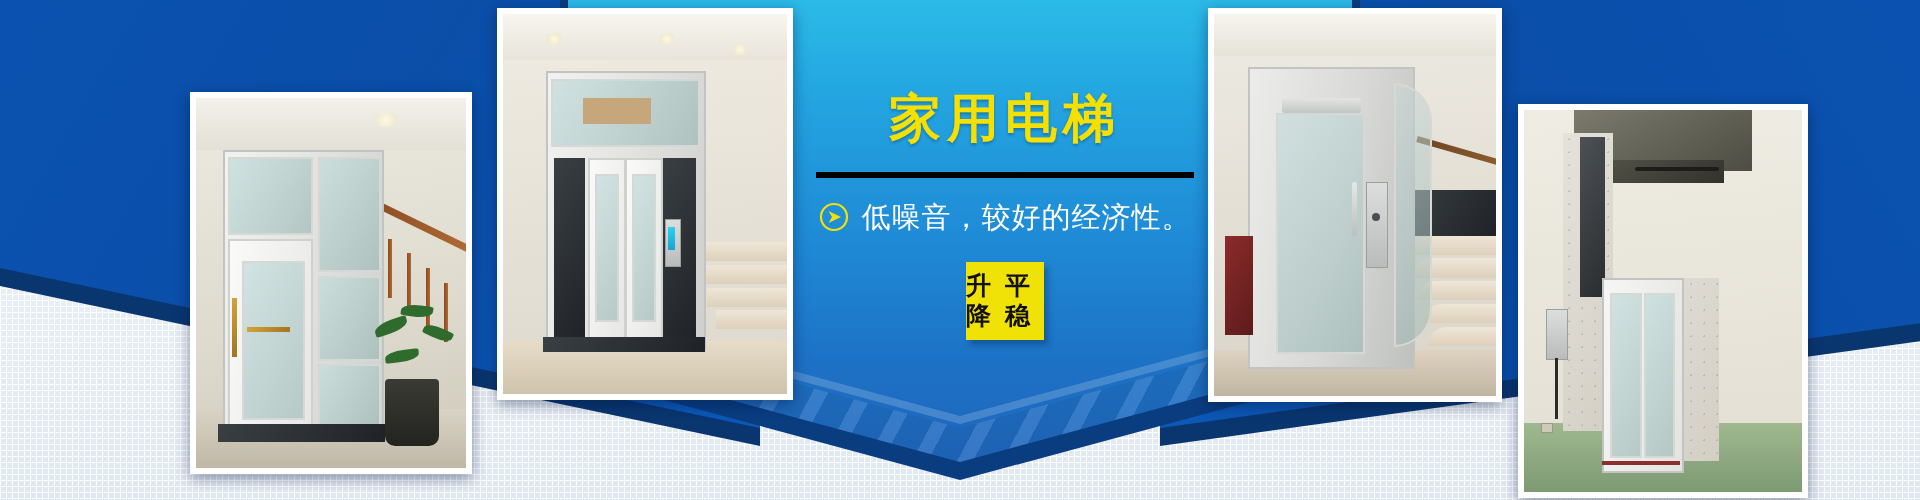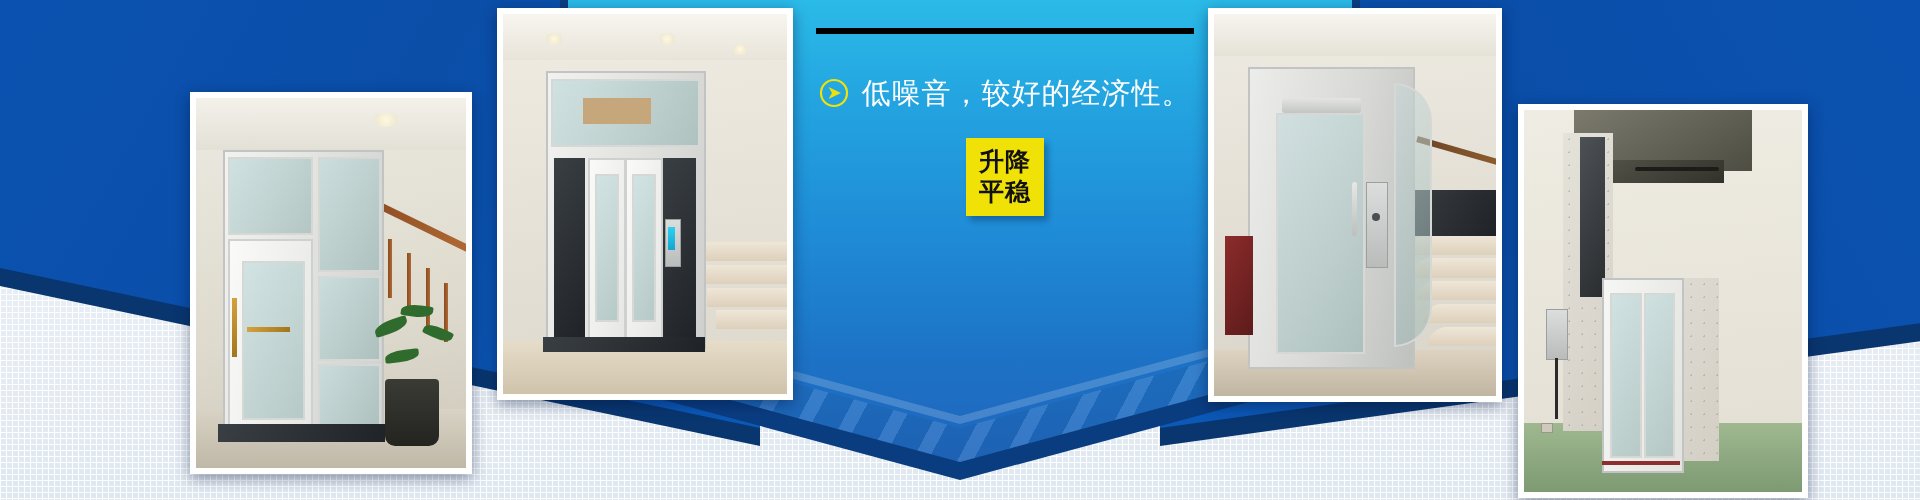--- a/index.html
+++ b/index.html
@@ -85,42 +85,42 @@
     line-height:1;
     text-shadow:0 2px 3px rgba(0,40,90,.35);
     white-space:nowrap;
   }
   .divider{
     margin-top:28px;
     width:378px;height:6px;
     background:#000000;
   }
   .subtitle-row{
-    margin-top:44px;
+    margin-top:24px;
     display:flex;align-items:center;gap:13px;
     white-space:nowrap;
   }
   .arrow-icon{
     width:30px;height:30px;flex:none;display:block;
   }
   .subtitle{
     color:#ffffff;
     font-size:29px;
     letter-spacing:1px;
     line-height:1;
   }
   .badges{
     margin-top:30px;
     display:flex;gap:16px;
   }
   .badge{
     width:78px;height:78px;
     background:#f0e106;
     box-shadow:4px 5px 6px rgba(0,30,70,.33);
-    display:flex;flex-direction:column;
+    display:flex;flex-direction:row;
     align-items:center;justify-content:center;
     color:#111111;
     font-size:25px;
     font-weight:bold;
     line-height:1.22;
   }
   .badge span{display:block;letter-spacing:1px;}
 
   
   .photo{
@@ -287,20 +287,21 @@
 
       <div class="panelbox" style="left:8%;top:52%;width:7%;height:13%;"></div>
       <div style="position:absolute;left:11%;top:65%;width:3px;height:16%;background:#2a2a28;"></div>
       <div style="position:absolute;left:6%;top:82%;width:10px;height:8px;background:#cfc9bb;border:1px solid #9c968a;"></div>
       <div style="position:absolute;left:28%;top:92%;width:28%;height:4px;background:#8c2f2f;"></div>
     </div>
   </div>
 
   <div class="content">
 
+    <div class="title">家用电梯</div>
 
     <div class="divider"></div>
 
     <div class="subtitle-row">
       <svg class="arrow-icon" viewBox="0 0 30 30">
         <circle cx="15" cy="15" r="13" fill="none" stroke="#f0e106" stroke-width="2.2"></circle>
         <path d="M9.5 9 L22 15 L9.5 21 L13 15 Z" fill="#f0e106"></path>
       </svg>
       <span class="subtitle">低噪音，较好的经济性。</span>
     </div>

